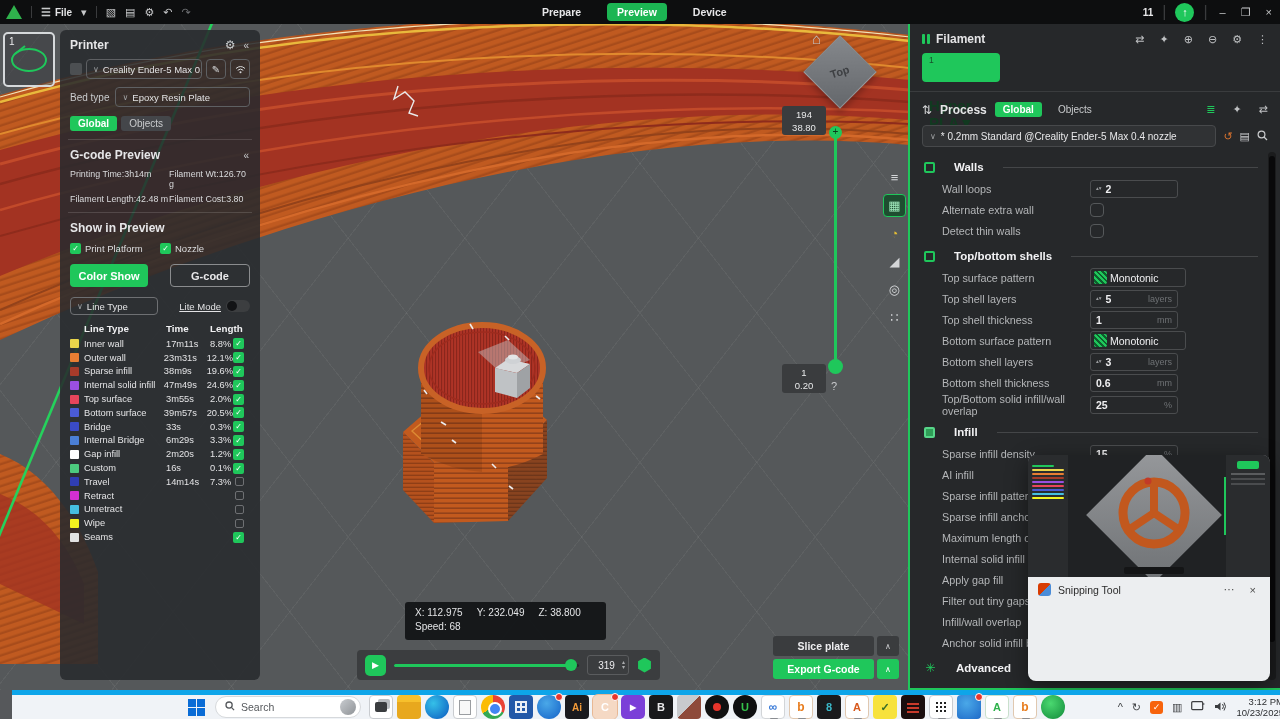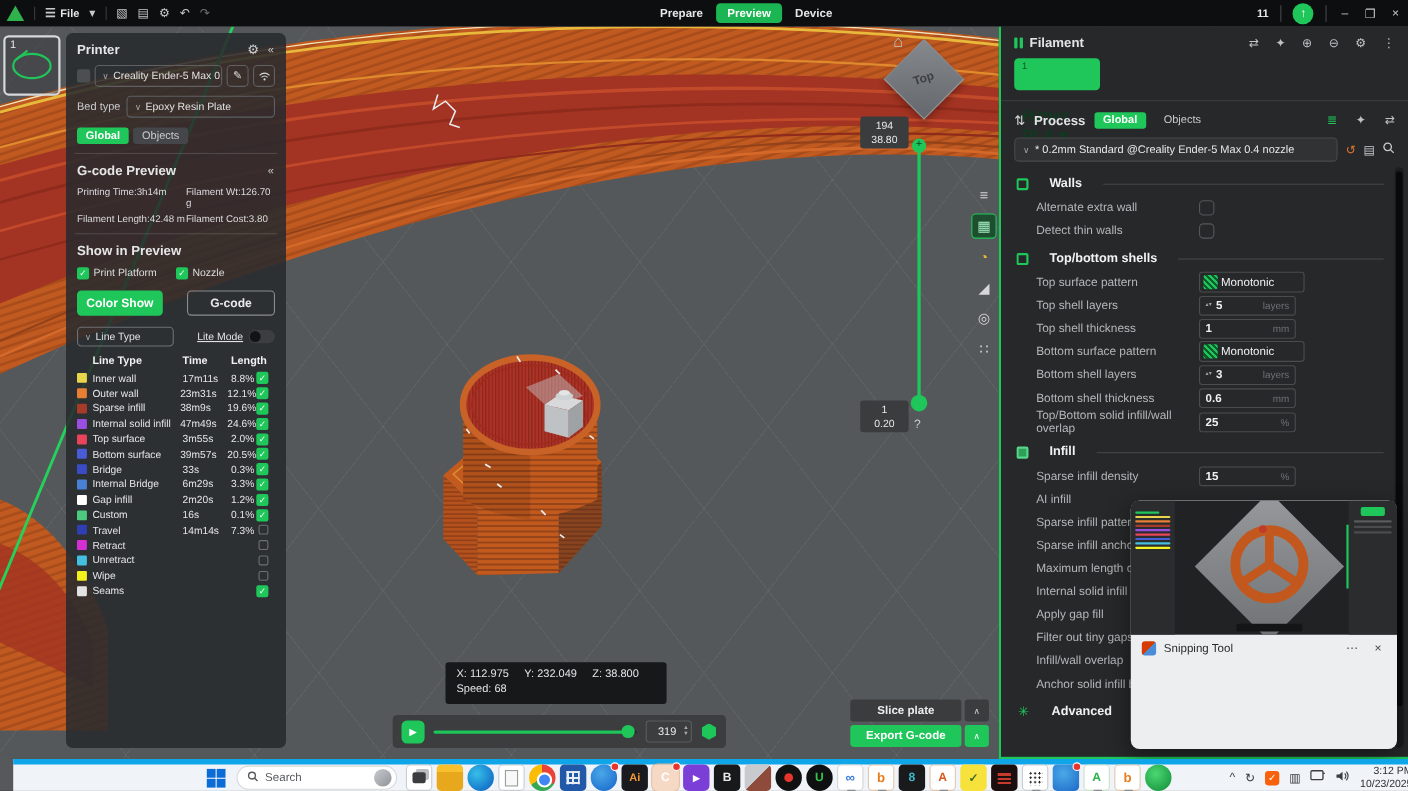--- a/index.html
+++ b/index.html
@@ -7,21 +7,21 @@
   .screen{position:relative;width:1280px;height:719px;overflow:hidden;
     font-family:"Liberation Sans",sans-serif;background:#56585B;-webkit-font-smoothing:antialiased;}
 
   
   .topbar{position:absolute;left:0;top:0;width:1280px;height:24px;background:#0D0E0F;z-index:50;color:#CFCFD1;}
   .tb-left{position:absolute;left:6px;top:0;height:24px;display:flex;align-items:center;gap:9px;}
   .logo-tri{width:0;height:0;border-left:8px solid transparent;border-right:8px solid transparent;border-bottom:14px solid #2FB24C;position:relative;}
   .tb-sep{width:1px;height:12px;background:#3a3b3d;}
   .tb-ic{font-size:11px;color:#C8C9CB;line-height:24px;cursor:default;}
   .tb-menu{display:flex;align-items:center;gap:4px;font-size:10px;font-weight:bold;color:#E4E4E6;}
-  .tabs{position:absolute;left:590px;top:0;height:24px;display:flex;align-items:center;gap:2px;}
+  .tabs{position:absolute;left:532px;top:0;height:24px;display:flex;align-items:center;gap:16px;}
   .tab{font-size:10.5px;font-weight:bold;color:#E6E6E8;padding:3px 10px;border-radius:4px;}
   .tab.active{background:#1CB553;color:#fff;}
   .tb-right{position:absolute;right:5px;top:0;height:24px;display:flex;align-items:center;gap:9px;}
   .tb-count{font-size:10px;font-weight:bold;color:#E8E8EA;}
   .tb-cloud{width:19px;height:19px;border-radius:50%;background:#1FC75B;display:flex;align-items:center;justify-content:center;color:#fff;font-size:11px;font-weight:bold;}
   .winbtn{font-size:11px;color:#C4C5C7;padding:0 3px;}
 
   
   .viewport{position:absolute;left:0;top:24px;width:1280px;height:666px;background-color:#55585A;overflow:hidden;
     background-image:
@@ -636,20 +636,27 @@
           </svg>
       </span>
     </div>
     <div class="settings" id="settings">
         <div class="sec-head">
           <span class="sec-ic"></span>
           <span class="sec-title">Walls</span>
           <span class="sec-line"></span>
         </div>
         <div class="srow">
+          <span class="slab">Wall loops</span>
+          <div class="ctl">
+            <span class="stp">▴▾</span>
+            <span class="val">2</span>
+          </div>
+        </div>
+        <div class="srow">
           <span class="slab">Alternate extra wall</span>
           <span class="ctl-cb"></span>
         </div>
         <div class="srow">
           <span class="slab">Detect thin walls</span>
           <span class="ctl-cb"></span>
         </div>
         <div class="sec-head">
           <span class="sec-ic"></span>
           <span class="sec-title">Top/bottom shells</span>

